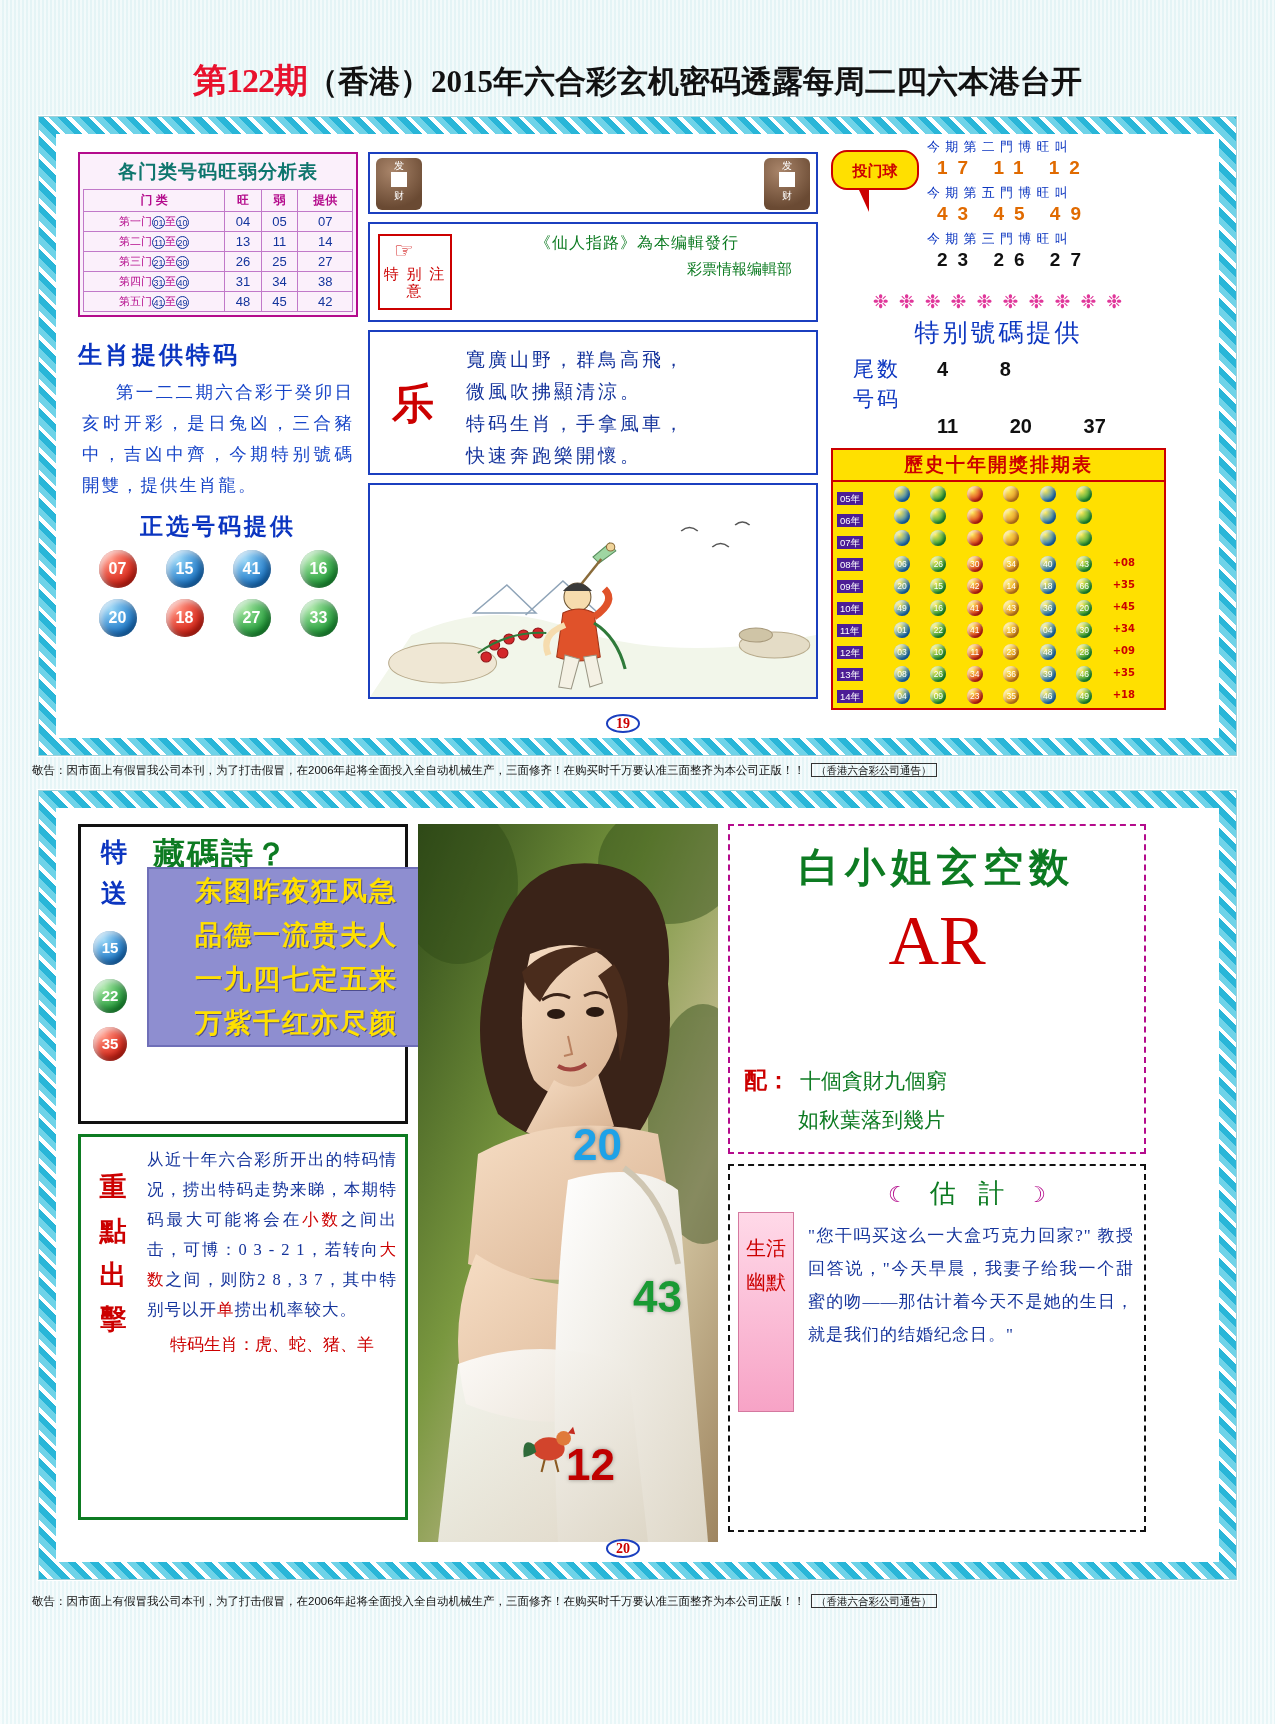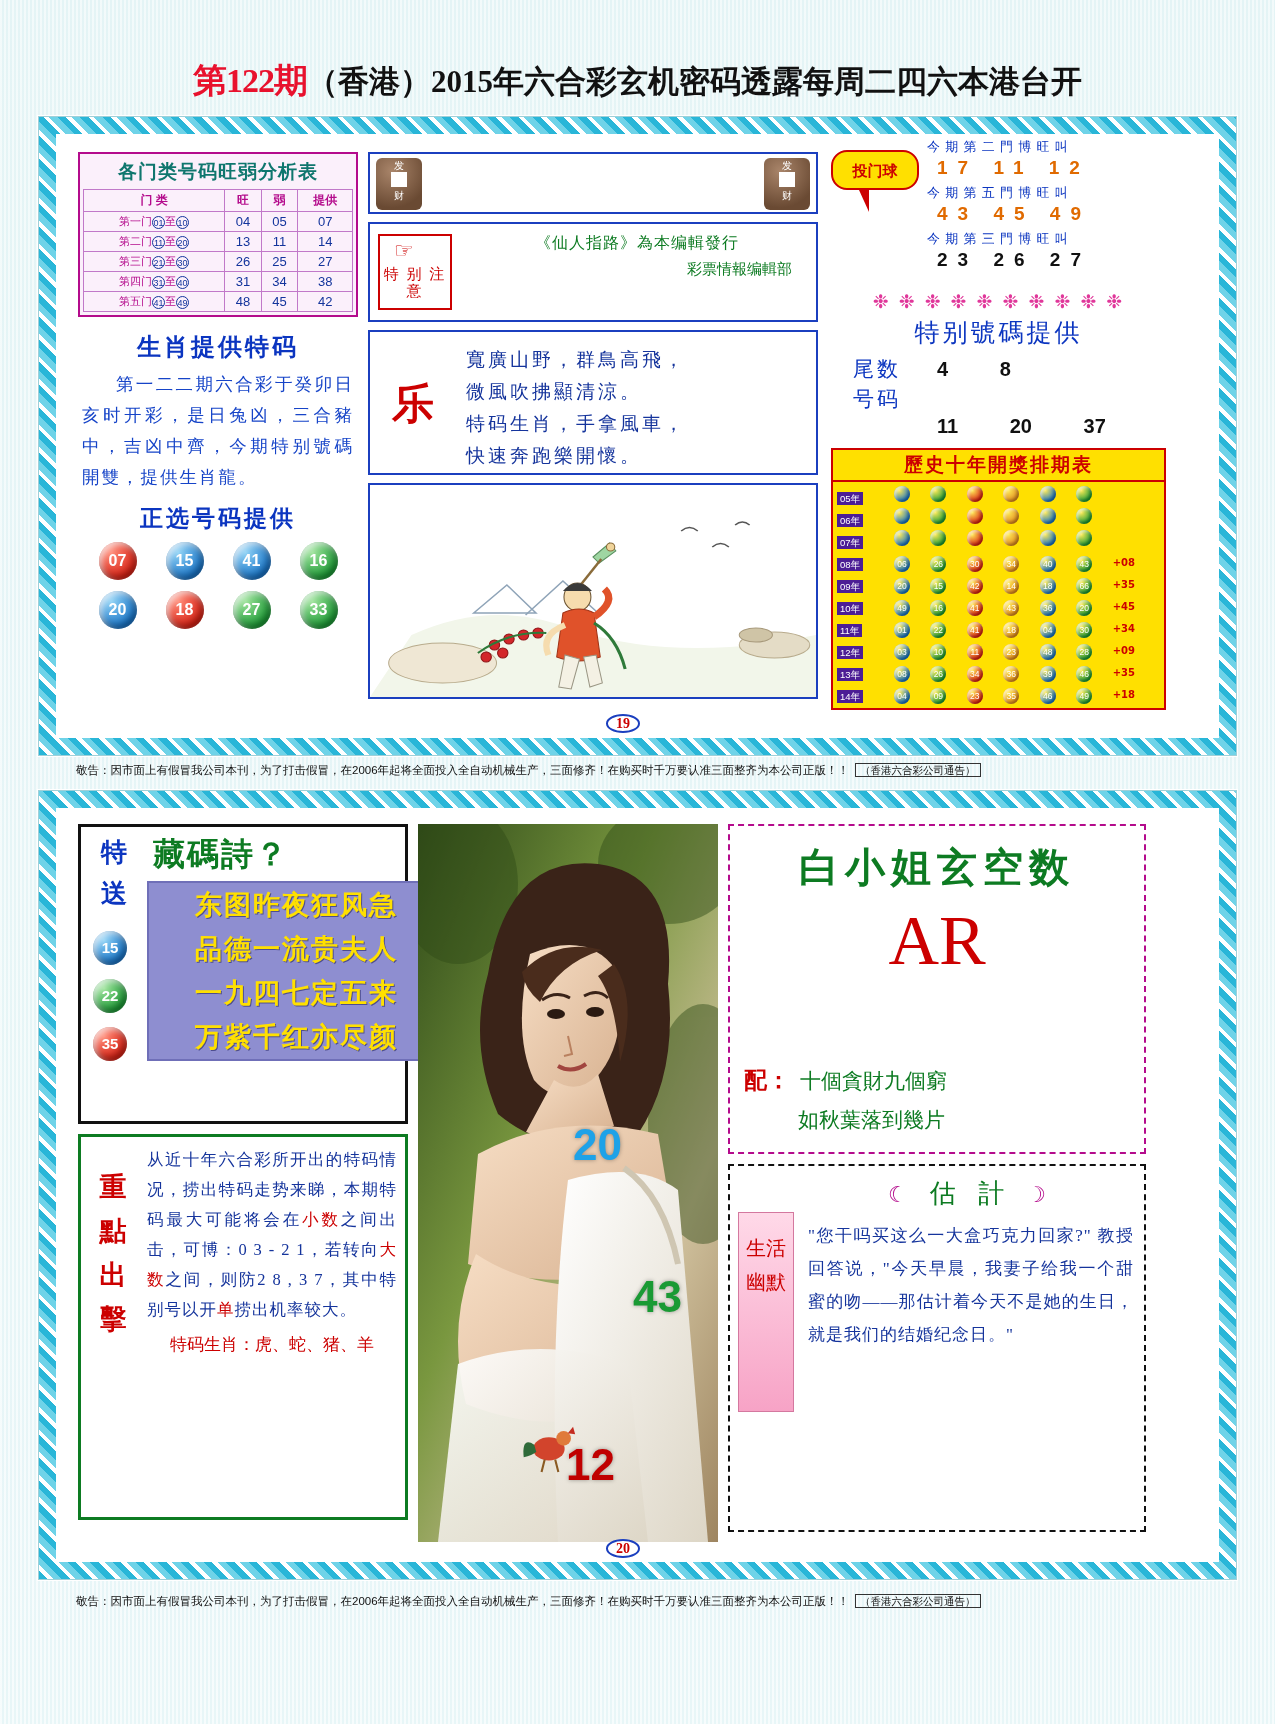--- a/index.html
+++ b/index.html
@@ -43,23 +43,23 @@
     position:absolute; inset:0;
     border:17px solid transparent;
     border-image: repeating-linear-gradient(45deg,#29b6d8 0 6px,#ffffff 6px 10px,#6fd3e8 10px 16px) 17 repeat;
   }
   .inner {
     position:absolute; left:17px; top:17px; right:17px; bottom:17px;
     background:#fff;
   }
   
   .disclaimer {
-    position:absolute; left:56px; width:1196px; height:26px;
+    position:absolute; left:32px; width:1196px; height:26px;
     font-size:11.5px; color:#111; font-family:"Liberation Sans", sans-serif;
-    line-height:26px; white-space:nowrap;padding-left:20px;
+    line-height:26px; white-space:nowrap;
   }
   #disc1 { top:757px; }
   #disc2 { top:1588px; }
   .disclaimer .tail { border:1px solid #333; padding:0 4px; margin-left:6px; font-size:10.5px; }
   
   .pagenum {
     position:absolute; width:34px; height:19px; border-radius:50%;
     background:#fff; border:2px solid #1b3fbf; color:#c00;
     font-weight:bold; font-size:14px; text-align:center; line-height:15px;
     font-family:"Liberation Serif", serif;
@@ -82,21 +82,21 @@
   }
   table.analysis th { color:#b40b8c; font-size:12px; }
   table.analysis td.lbl { color:#b40b8c; font-size:11px; white-space:nowrap; }
   table.analysis td.num { color:#13349c; font-size:13px; }
   .circ {
     display:inline-block; width:13px; height:13px; line-height:13px;
     border:1px solid #13349c; border-radius:50%; font-size:9px; color:#13349c;
     text-align:center; vertical-align:middle;
   }
   h3.sec-title {
-    margin:14px 0 6px; text-align:center; color:#0b35c0;
+    margin:22px 0 6px; color:#0b35c0;
     font-size:24px; font-family:Liberation Mono, monospace; letter-spacing:3px;
   }
   .zodiac-text {
     color:#1644c8; font-size:17.5px; line-height:31px; letter-spacing:2px;
     text-align:justify; font-family:"Liberation Serif", serif; padding:0 4px;
     text-indent:34px;
   }
   h3.pick-title {
     margin:10px 0 8px; text-align:center; color:#0b35c0;
     font-size:23px; font-family:"Liberation Serif", serif; letter-spacing:3px;
@@ -231,21 +231,21 @@
     position:absolute; left:8px; top:8px; width:50px; text-align:center;
     color:#0b35c0; font-size:26px; font-family:"Liberation Serif", serif; font-weight:bold;
   }
   .ts .s2 { display:block; margin-top:6px; }
   .tsballs { position:absolute; left:12px; top:104px; }
   .tsballs .ball { margin-bottom:14px; width:34px; height:34px; line-height:34px; font-size:15px; }
   .qmark {
     position:absolute; left:72px; top:6px; color:#0d7b22; font-size:32px;
     font-family:"Liberation Serif", serif; font-weight:bold; letter-spacing:2px;
   }
-  .lines4 { position:absolute; left:66px; top:54px; width:299px; background:#8e8ed0; border:2px solid #6f6fb8; }
+  .lines4 { position:absolute; left:66px; top:40px; width:299px; background:#8e8ed0; border:2px solid #6f6fb8; }
   .lines4 div {
     color:#ffe000; font-size:27px; letter-spacing:2px; text-align:center;
     font-family:"Liberation Serif", serif; padding:4px 0; font-weight:bold;
     text-shadow:1px 1px 0 #4d4d8f;
   }
   .focus-box {
     margin-top:10px; border:3px solid #0d7b22; background:#fff;
     height:386px; position:relative; padding:8px 8px 8px 66px;
   }
   .focus-box .vtitle {

